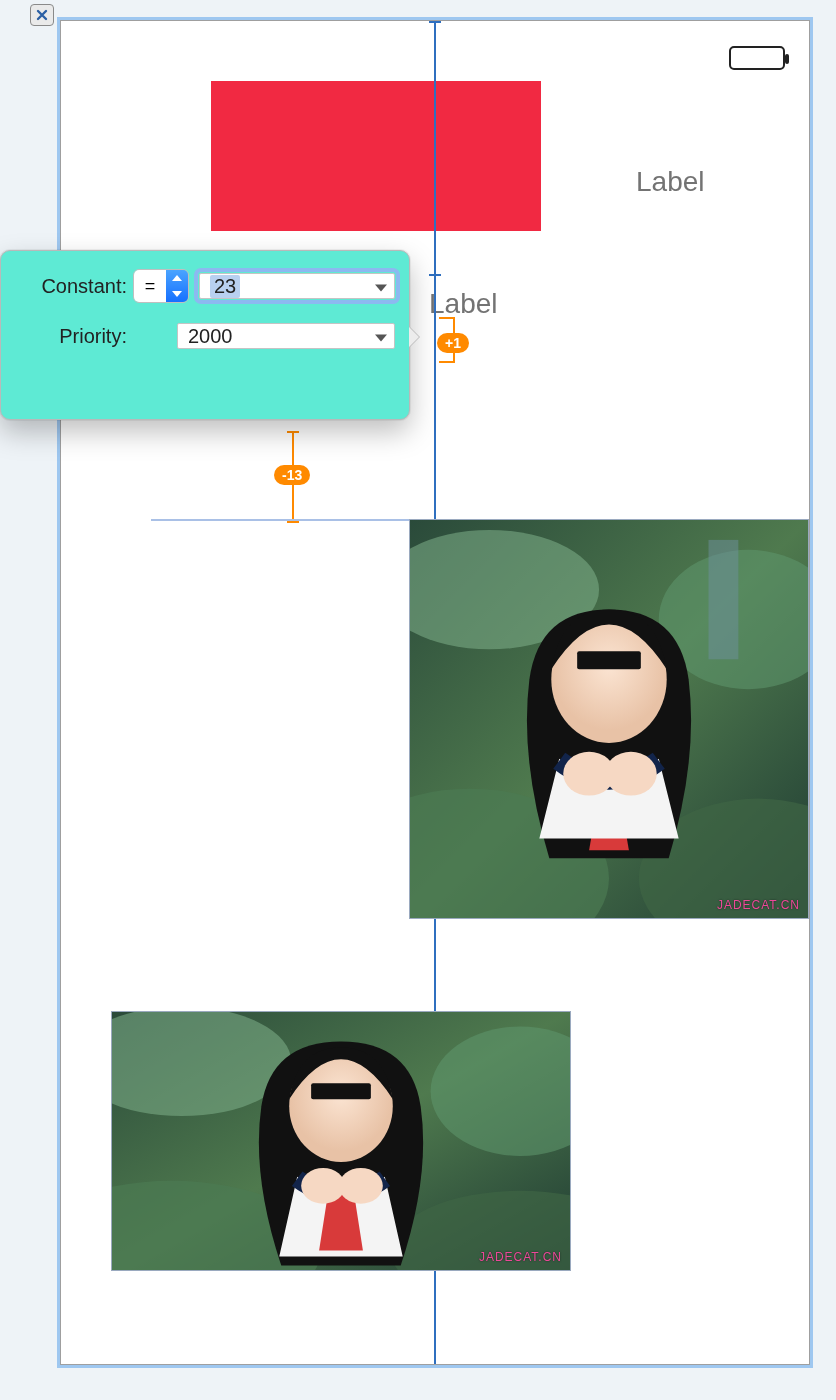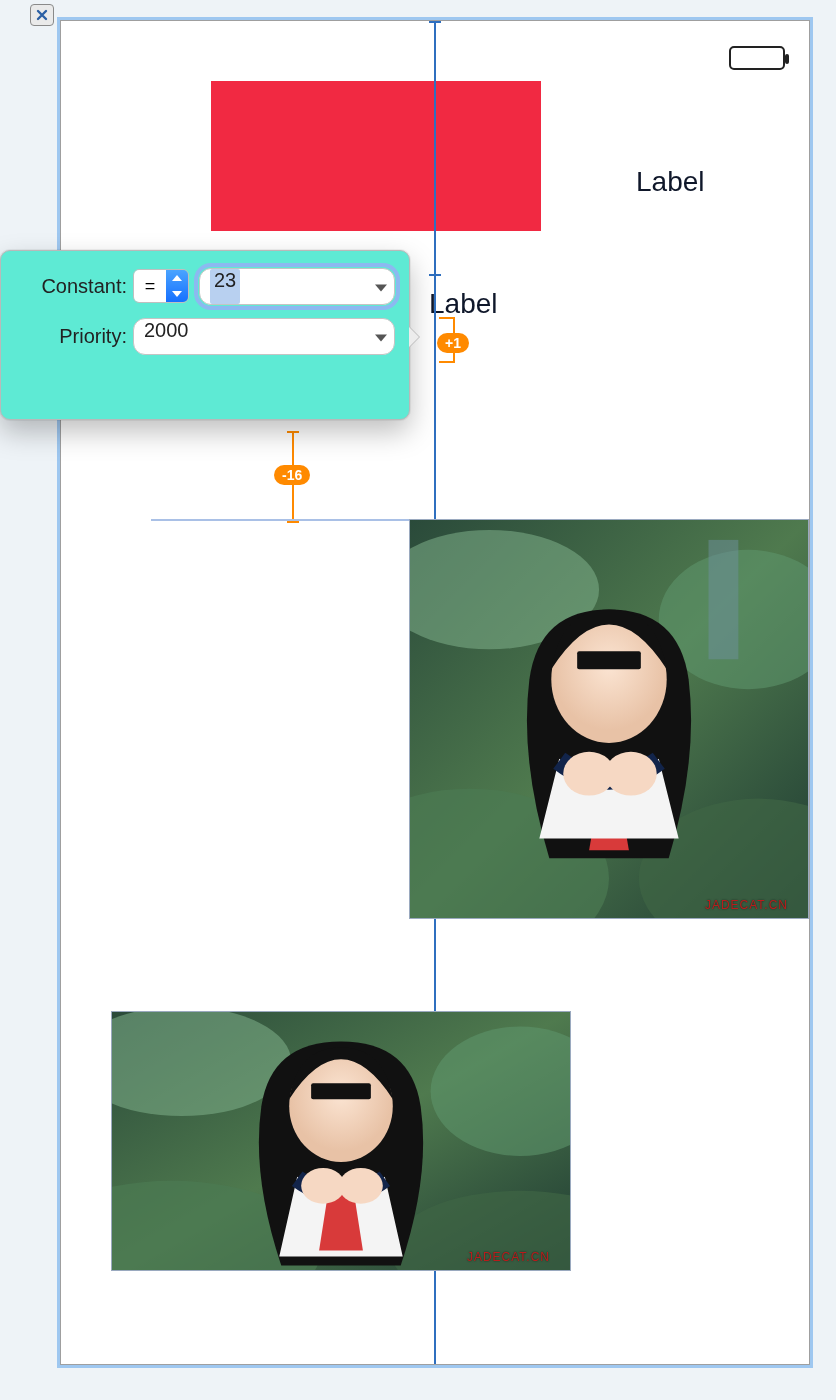--- a/index.html
+++ b/index.html
@@ -23,21 +23,21 @@
   
   .v-center { position:absolute; top:0; bottom:0; left:50%; width:2px; background:#2f6fbf; transform:translateX(-1px); }
 
   
   .red-block {
     position:absolute; left:150px; top:60px; width:330px; height:150px;
     background:#f12942;
   }
 
   
-  .label-text { position:absolute; font-size:28px; color:#0f172a; background:transparent; }
+  .label-text { position:absolute; font-size:28px; color:#737373; background:transparent; }
   .label-1 { left:575px; top:145px; }
   .label-2 { left:368px; top:267px; } 
 
   
   .battery {
     position:absolute; top:25px; right:24px; width:56px; height:24px;
     border:2.5px solid #222; border-radius:5px;
   }
   .battery:after {
     content:""; position:absolute; right:-6px; top:6px; width:4px; height:10px;
@@ -61,50 +61,50 @@
 
   
   .h-blue { position:absolute; left:90px; right:0; top:498px; height:2px; background:#a9c0e6; }
 
   
   .photo { position:absolute; border:1px solid #9aa9bf; overflow:hidden; }
   .photo svg { display:block; width:100%; height:100%; }
   .photo-1 { left:348px; top:498px; width:400px; height:400px; }
   .photo-2 { left:50px; top:990px; width:460px; height:260px; }
 
-  .watermark { position:absolute; right:20px; bottom:6px; font-size:12px; color:#b91c1c; letter-spacing:1px; text-shadow:0 0 2px rgba(0,0,0,.6); font-family: Arial, sans-serif; }
+  .watermark { position:absolute; right:8px; bottom:6px; font-size:12px; color:#ec4899; letter-spacing:1px; text-shadow:0 0 2px rgba(0,0,0,.6); font-family: Arial, sans-serif; }
 
   
   .popover {
     position:absolute; left:0; top:250px; width:410px; height:170px;
     background:#5eead4; border:1px solid #b9b9b9; border-radius:10px;
     box-shadow: 0 12px 28px rgba(0,0,0,.25), 0 0 0 1px rgba(0,0,0,.05);
     padding:12px 14px 2px 14px;
   }
   .popover:after {
     content:""; position:absolute; right:-10px; top:76px; width:0; height:0;
     border-top:10px solid transparent; border-bottom:10px solid transparent;
     border-left:10px solid #ececec;
     filter: drop-shadow(1px 0 0 #b9b9b9);
   }
   .row { display:flex; align-items:center; height:46px; }
-  .row + .row { margin-top:4px; }
+  .row + .row { margin-top:4px;gap:44px; }
   .row-label { width:118px; text-align:right; font-size:20px; color:#222; padding-right:6px; }
   .eq-btn {
     width:56px; height:34px; margin-right:10px; border:1px solid #bfbfbf; border-radius:6px;
     display:flex; overflow:hidden;
   }
   .eq-btn .txt { flex:1; background:#fff; display:flex; align-items:center; justify-content:center; font-size:18px; }
   .eq-btn .stepper { width:22px; background:linear-gradient(#4aa4ff,#1670ff); display:flex; flex-direction:column; }
   .eq-btn .stepper span { flex:1; display:flex; align-items:center; justify-content:center; }
   .eq-btn .stepper svg { width:10px; height:6px; fill:#fff; }
 
   .combo {
-    position:relative; height:37px; flex:1; background:#fff; border:1px solid #c4c4c4; border-radius:12px;
-    display:flex; padding:0 28px 0 10px; font-size:20px; color:#222;
+    position:relative; height:26px; flex:1; background:#fff; border:1px solid #c4c4c4; border-radius:2px;
+    display:flex; align-items:center; padding:0 28px 0 10px; font-size:20px; color:#222;
   }
   .combo .chev { position:absolute; right:6px; top:50%; transform:translateY(-50%); }
   .combo .chev svg { width:14px; height:9px; fill:#555; }
   .combo.focused { outline:4px solid #8cb9f0; outline-offset:1px; }
   .combo.focused .val { background:#b8d0f0; padding:0 4px; border-radius:2px; }
 
 </style>
 </head>
 <body>
 
@@ -136,21 +136,21 @@
       <div style="position:absolute;left:7px;top:0;bottom:0;width:2px;background:#ff8a00;"></div>
       <div class="orange-ibeam" style="top:0;"></div>
       <div class="orange-ibeam" style="bottom:0;"></div>
     </div>
     <div class="orange-badge" style="left:376px;top:312px;">+1</div>
 
     <div class="seg-c-line">
       <span class="cap t"></span>
         <span class="cap b"></span>
     </div>
-    <div class="orange-badge" style="left:213px;top:444px;">-16</div>
+    <div class="orange-badge" style="left:213px;top:444px;">-13</div>
 
     <div class="h-blue"></div>
 
     <div class="photo photo-1">
       <svg viewBox="0 0 400 400" preserveAspectRatio="xMidYMid slice">
         <defs>
           <linearGradient id="bg1" x1="0" y1="0" x2="1" y2="1">
             <stop offset="0" stop-color="#2a4a3a"></stop>
               <stop offset=".5" stop-color="#4f7a4e"></stop>
               <stop offset="1" stop-color="#1e3a32"></stop>

